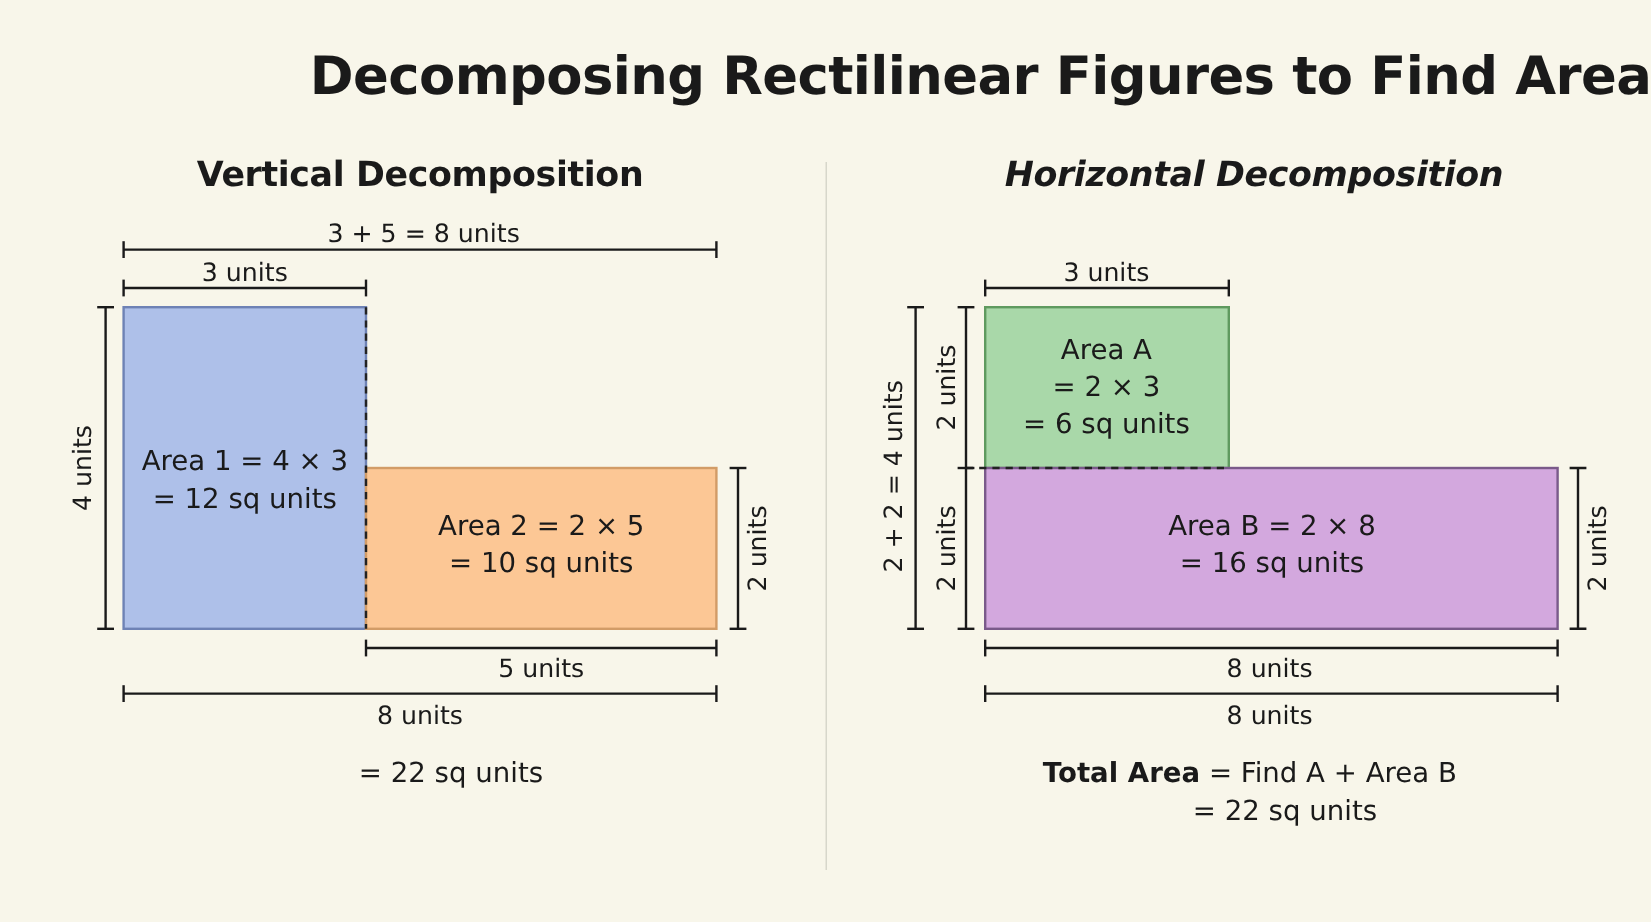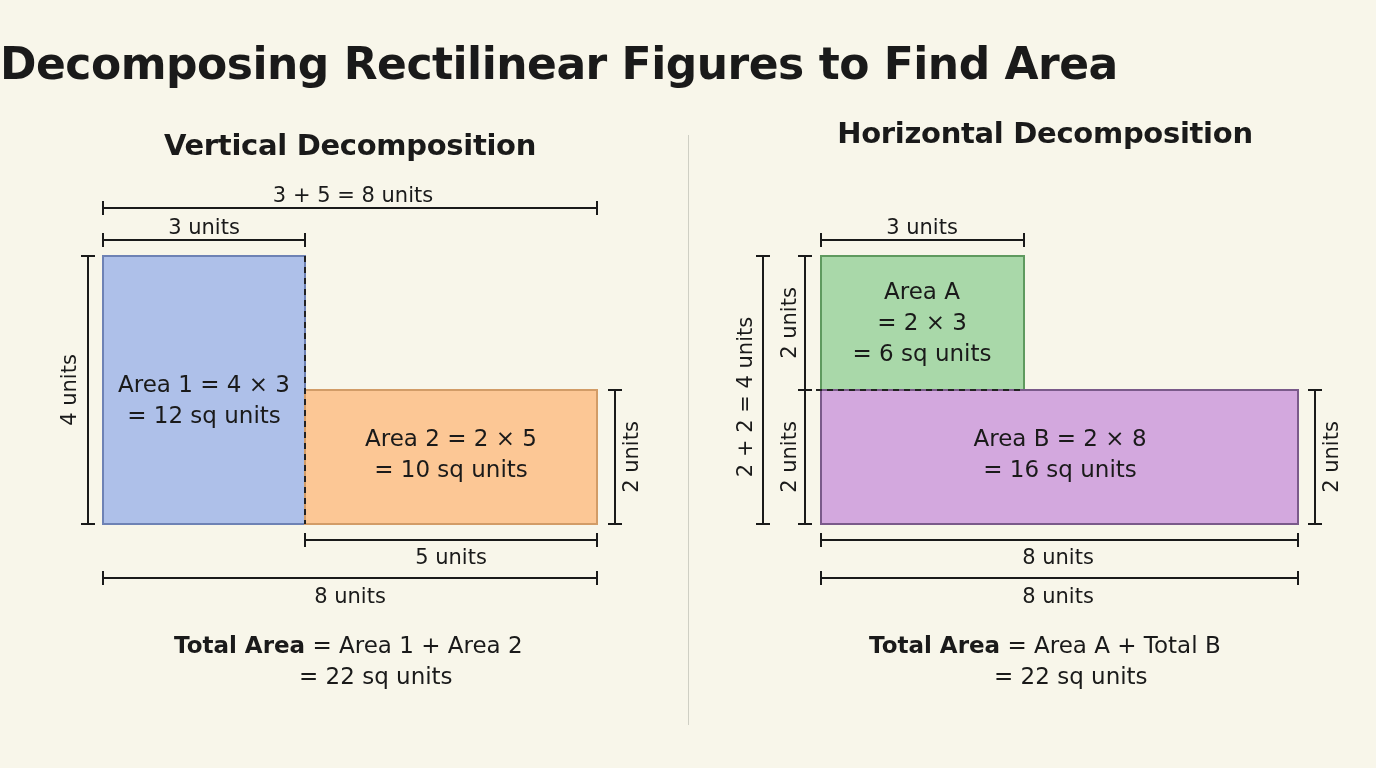--- a/index.html
+++ b/index.html
@@ -1,30 +1,30 @@
 <!DOCTYPE html>
 <html><head>
 <meta charset="utf-8">
 <style>
   html, body { margin:0; padding:0; }
   body { width:1376px; height:768px; background:#f8f6ea; font-family:"DejaVu Sans", sans-serif; color:#1a1a1a; overflow:hidden; position:relative; }
-  .title { position:absolute; left:0; width:1376px; top:38px; text-align:left; font-size:44px; font-weight:bold; letter-spacing:-0.5px; }
+  .title { position:absolute; left:0; width:1376px; top:38px; text-align:right; font-size:44px; font-weight:bold; letter-spacing:-0.5px; }
   .subtitle { position:absolute; font-size:29px; font-weight:bold; text-align:center; letter-spacing:-0.3px; }
   .divider { position:absolute; left:688px; top:135px; width:1px; height:590px; background:#cfcfc4; }
   svg { position:absolute; left:0; top:0; }
   svg text { font-family:"DejaVu Sans", sans-serif; fill:#1a1a1a; }
   .formula { position:absolute; font-size:23px; line-height:31px; }
   .formula b { font-weight:bold; }
 </style>
 </head>
 <body>
 
 <div class="title">Decomposing Rectilinear Figures to Find Area</div>
 <div class="subtitle" style="left:100px;width:500px;top:128px;">Vertical Decomposition</div>
-<div class="subtitle" style="left:795px;width:500px;top:116px;">Horizontal Decomposition</div>
+<div class="subtitle" style="left:795px;width:500px;top:128px;font-style:italic;">Horizontal Decomposition</div>
 <div class="divider"></div>
 
 <svg width="1376" height="768">
 
   <g stroke="#1a1a1a" stroke-width="2" fill="none">
     <rect x="103" y="256" width="202" height="268" fill="#aec0e9" stroke="#6e82b5"></rect>
     <rect x="305" y="390" width="292" height="134" fill="#fcc795" stroke="#d29c67"></rect>
     <line x1="305" y1="256" x2="305" y2="524" stroke="#222" stroke-dasharray="6,5"></line>
 
     <line x1="103" y1="208" x2="597" y2="208"></line>
@@ -107,19 +107,18 @@
   <g font-size="23" text-anchor="middle">
     <text x="922" y="299">Area A</text>
     <text x="922" y="330">= 2 × 3</text>
     <text x="922" y="361">= 6 sq units</text>
     <text x="1060" y="446">Area B = 2 × 8</text>
     <text x="1060" y="477">= 16 sq units</text>
   </g>
 </svg>
 
 <div class="formula" style="left:174px;top:630px;">
-  <div><b>Total Area</b><span> = Area 1 + Area 2</span></div>
   <div style="padding-left:125px;">= 22 sq units</div>
 </div>
 <div class="formula" style="left:869px;top:630px;">
-  <div><b>Total Area</b><span> = Area A + Total B</span></div>
+  <div><b>Total Area</b><span> = Find A + Area B</span></div>
   <div style="padding-left:125px;">= 22 sq units</div>
 </div>
 
 </body></html>

